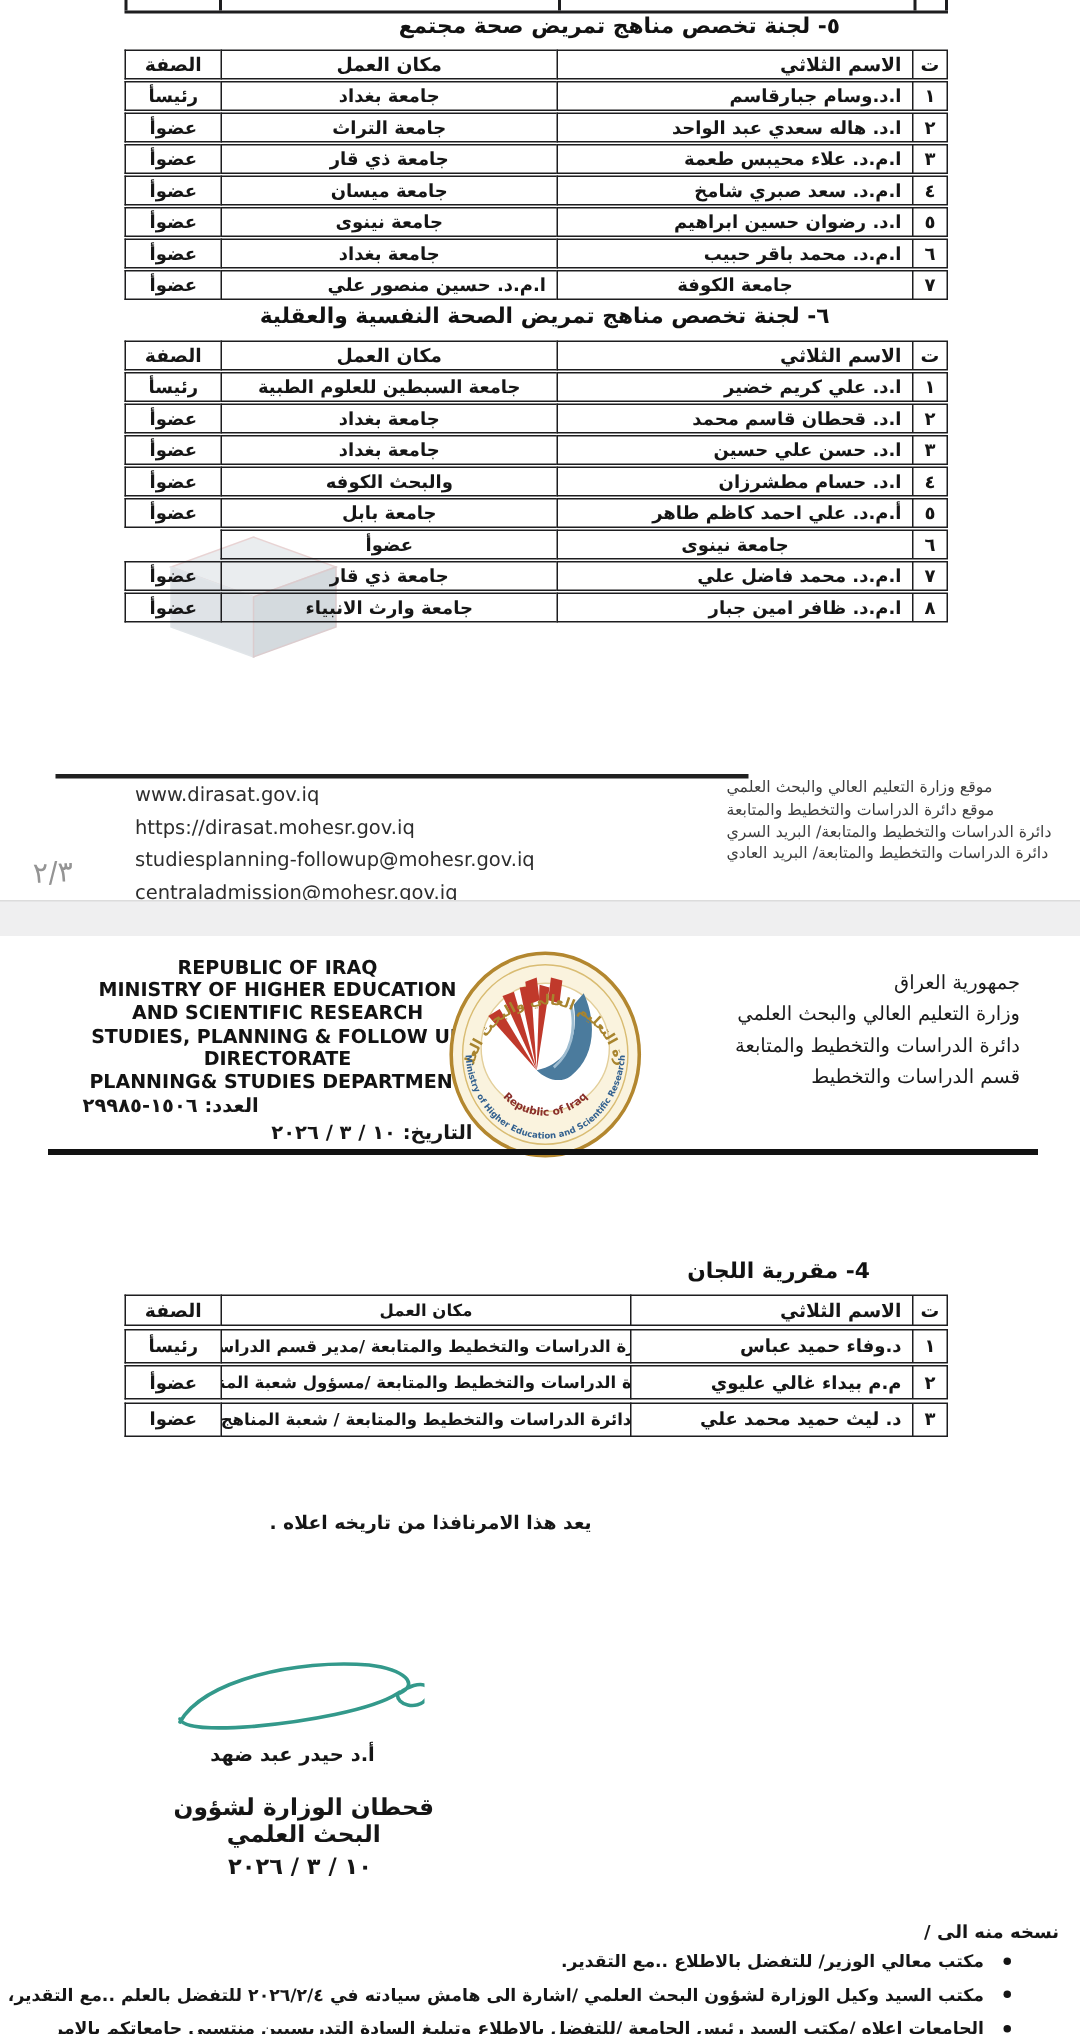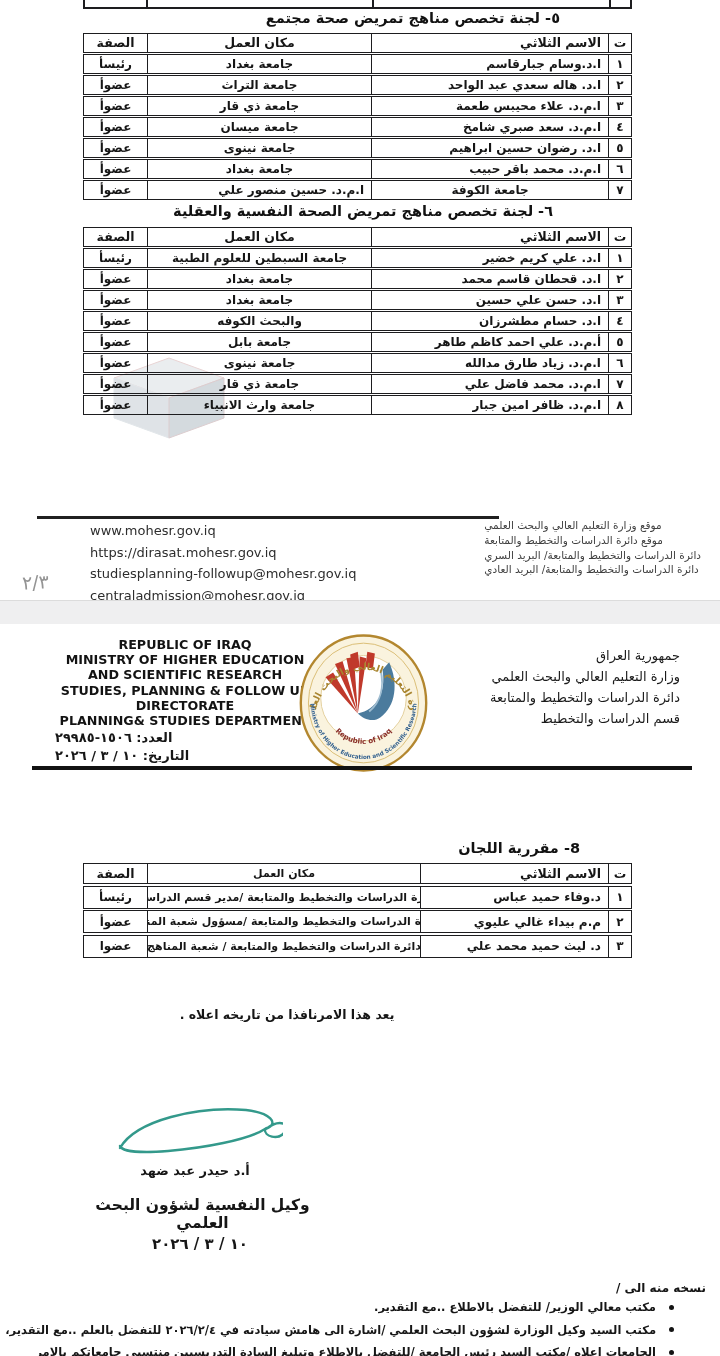--- a/index.html
+++ b/index.html
@@ -46,21 +46,21 @@
   .site-lines{position:absolute;right:19px;top:518px;direction:rtl;text-align:left;font-size:10.5px;line-height:14.8px;color:#3f3f3f;}
   .pagenum{position:absolute;left:22px;top:571px;font-size:19px;color:#949494;transform:rotate(-3deg);}
 
   .page-gap{position:absolute;left:0;top:600px;width:720px;height:23px;background:#efeff0;border-top:1px solid #dcdcdc;}
 
   
   .lh-en{position:absolute;left:55px;top:637px;width:260px;text-align:center;
          font-weight:700;font-size:12.7px;line-height:15.2px;color:#131313;}
   .lh-num{position:absolute;left:55px;top:730px;width:260px;text-align:left;direction:rtl;
           font-weight:700;font-size:13px;}
-  .lh-date{position:absolute;left:55px;top:748px;width:260px;text-align:left;direction:rtl;
+  .lh-date{position:absolute;left:55px;top:748px;width:260px;text-align:right;direction:rtl;
           font-weight:700;font-size:13px;}
   .lh-ar{position:absolute;left:470px;top:645px;width:210px;direction:rtl;
          font-size:13px;line-height:21px;color:#1b1b1b;}
   .logo{position:absolute;left:297px;top:633px;width:133px;height:140px;}
   .lh-rule{position:absolute;left:32px;top:766px;width:660px;height:3.5px;background:#121212;}
 
   
   .order-note{position:absolute;left:157px;top:1007px;width:260px;text-align:center;direction:rtl;
               font-weight:700;font-size:12.5px;}
   .signature{position:absolute;left:108px;top:1100px;}
@@ -183,41 +183,40 @@
       <div class="tcell c-role">عضوأ</div>
     </div>
     <div class="trow tbody-row">
       <div class="tcell c-no">٥</div>
       <div class="tcell c-name">أ.م.د. علي احمد كاظم طاهر</div>
       <div class="tcell c-workplace">جامعة بابل</div>
       <div class="tcell c-role">عضوأ</div>
     </div>
     <div class="trow tbody-row">
       <div class="tcell c-no">٦</div>
-      <div class="tcell c-name">ا.م.د. زياد طارق مدالله</div>
       <div class="tcell c-workplace">جامعة نينوى</div>
       <div class="tcell c-role">عضوأ</div>
     </div>
     <div class="trow tbody-row">
       <div class="tcell c-no">٧</div>
       <div class="tcell c-name">ا.م.د. محمد فاضل علي</div>
       <div class="tcell c-workplace">جامعة ذي قار</div>
       <div class="tcell c-role">عضوأ</div>
     </div>
     <div class="trow tbody-row">
       <div class="tcell c-no">٨</div>
       <div class="tcell c-name">ا.م.د. ظافر امين جبار</div>
       <div class="tcell c-workplace">جامعة وارث الانبياء</div>
       <div class="tcell c-role">عضوأ</div>
     </div>
   </div>
 
 <div class="footer-line"></div>
 <div class="urls">
-    <div>www.mohesr.gov.iq</div>
+    <div>www.dirasat.gov.iq</div>
     <div>https://dirasat.mohesr.gov.iq</div>
     <div>studiesplanning-followup@mohesr.gov.iq</div>
     <div>centraladmission@mohesr.gov.iq</div>
   </div>
 <div class="site-lines">
     <div>موقع وزارة التعليم العالي والبحث العلمي</div>
     <div>موقع دائرة الدراسات والتخطيط والمتابعة</div>
     <div>دائرة الدراسات والتخطيط والمتابعة/ البريد السري</div>
     <div>دائرة الدراسات والتخطيط والمتابعة/ البريد العادي</div>
   </div>
@@ -267,21 +266,21 @@
       <textPath href="#lgArcIn" startOffset="50%" text-anchor="middle">Republic of Iraq</textPath>
     </text>
     <text font-size="6" fill="#33618f" font-weight="bold">
       <textPath href="#lgArcOut" startOffset="50%" text-anchor="middle">Ministry of Higher Education and Scientific Research</textPath>
     </text>
   </svg>
 </div>
 
 <div class="lh-rule"></div>
 
-<div class="sec-title" style="top:840px;right:140px">8- مقررية اللجان</div>
+<div class="sec-title" style="top:840px;right:140px">4- مقررية اللجان</div>
 <div class="tbl tbl-b" style="top:863px">
     <div class="trow thead-row">
       <div class="tcell c-no">ت</div>
       <div class="tcell c-name">الاسم الثلاثي</div>
       <div class="tcell c-workplace">مكان العمل</div>
       <div class="tcell c-role">الصفة</div>
     </div>
     <div class="trow tbody-row">
       <div class="tcell c-no">١</div>
       <div class="tcell c-name">د.وفاء حميد عباس</div>
@@ -304,21 +303,21 @@
 
 <div class="order-note">يعد هذا الامرنافذا من تاريخه اعلاه .</div>
 
 <div class="signature">
   <svg width="175" height="62" viewBox="0 0 175 62">
     <path d="M 12,48 C 28,20 90,6 138,10 C 162,13 172,23 158,29 C 172,18 184,24 176,33 C 170,40 156,37 157,29 C 140,40 95,48 60,51 C 35,53 14,52 12,46" fill="none" stroke="#33998b" stroke-width="2.4" stroke-linecap="round"></path>
   </svg>
 </div>
 
 <div class="sig-name">أ.د حيدر عبد ضهد</div>
-<div class="sig-title">وكيل النفسية لشؤون البحث العلمي</div>
+<div class="sig-title">قحطان الوزارة لشؤون البحث العلمي</div>
 <div class="sig-date">١٠ / ٣ / ٢٠٢٦</div>
 
 <div class="cc-label">نسخه منه الى /</div>
 <div class="cc-list">
     <div class="cc-item">
       <span class="dot"></span>
       <span>مكتب معالي الوزير/ للتفضل بالاطلاع ..مع التقدير.</span>
     </div>
     <div class="cc-item">
       <span class="dot"></span>

